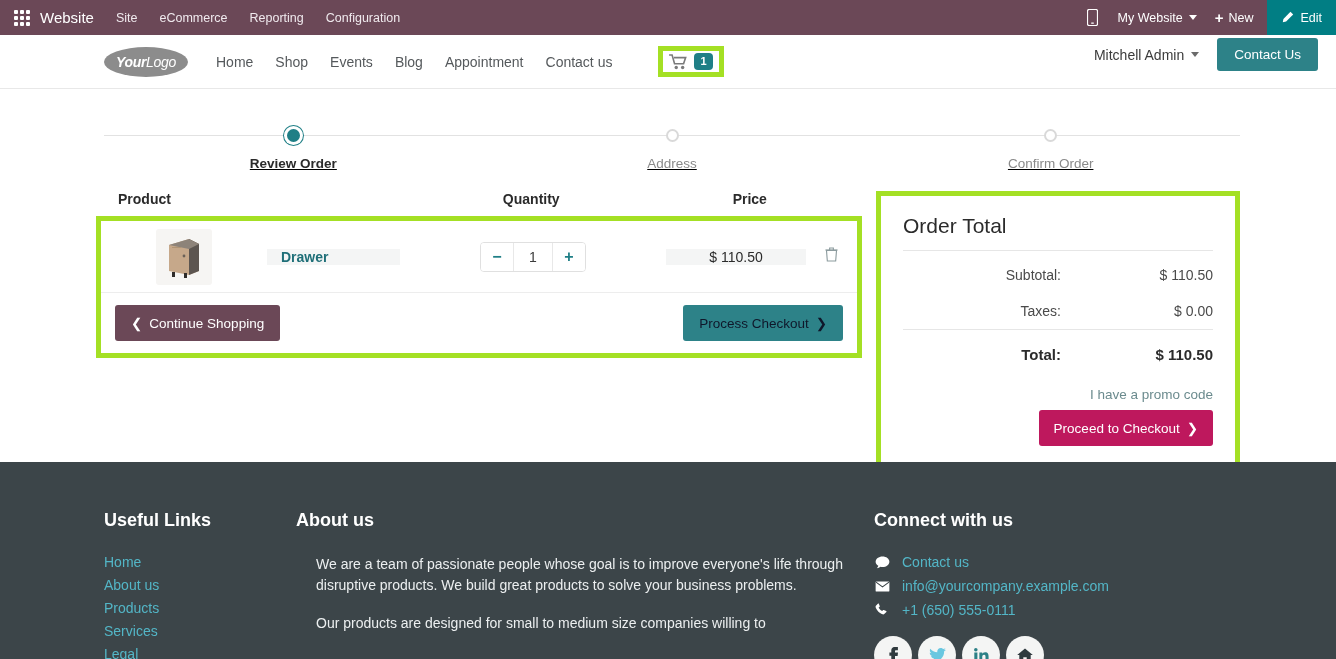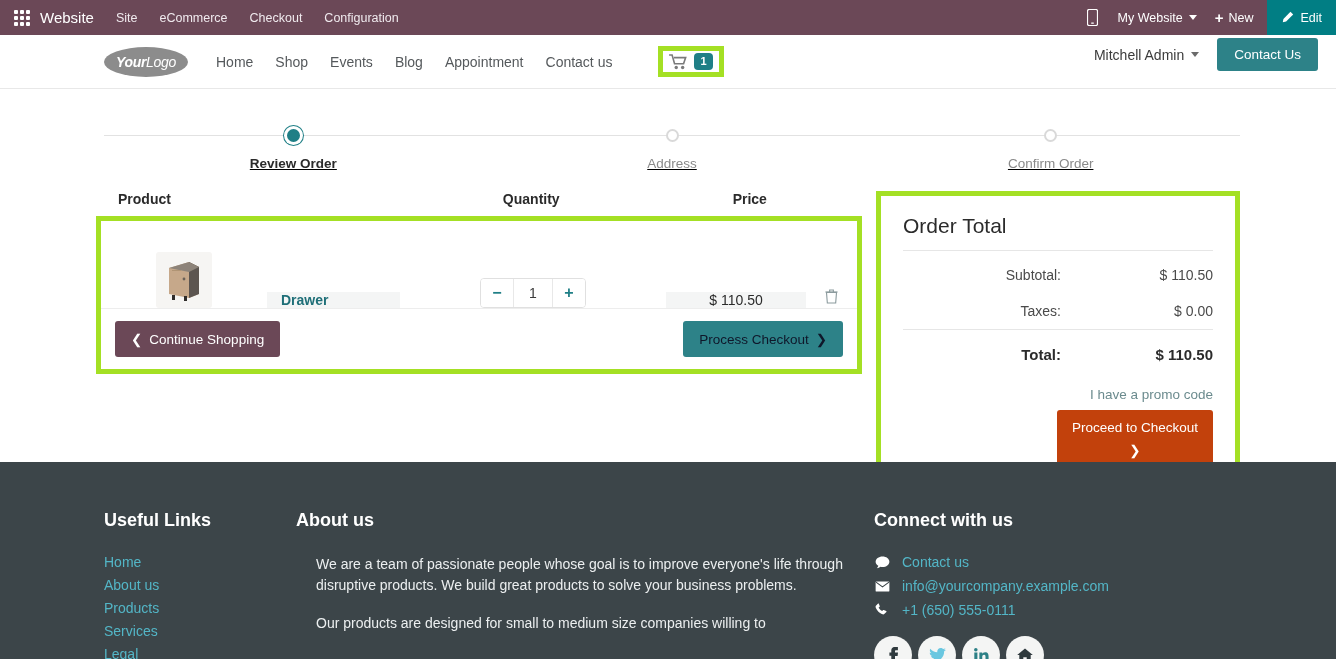--- a/index.html
+++ b/index.html
@@ -173,23 +173,23 @@
   .h-product { width: 300px; }
   .h-quantity { width: 270px; text-align: center; }
   .h-price { width: 190px; text-align: center; }
 
   .cart-box {
     border: 5px solid #a4e024;
     background: #ffffff;
   }
   .cart-row {
     display: flex;
-    align-items: flex-end;
+    align-items: center;
     border-bottom: 1px solid #ededed;
-    height: 88px;
+    height: 72px;
   }
   .cell-img {
     width: 166px;
     display: flex; align-items: center; justify-content: center;
   }
   .thumb {
     width: 56px; height: 56px;
     background: #f6f5f3;
     border-radius: 3px;
     display: flex; align-items: center; justify-content: center;
@@ -296,28 +296,28 @@
   .total-line.grand { font-weight: bold; color: #2b2b2b; font-size: 15px; }
   .promo {
     text-align: right;
     font-size: 13.5px;
     color: #6b8b8e;
     padding: 14px 0 8px 0;
     cursor: pointer;
   }
   .proceed-wrap { display: flex; justify-content: flex-end; }
   .btn-proceed {
-    background: #c2410c;
+    background: #be185d;
     color: #ffffff;
     font-size: 13.5px;
     padding: 10px 15px;
     border: none;
     border-radius: 3px;
     cursor: pointer;
-    display: flex; align-items: center; gap: 7px; flex-direction: column;
+    display: flex; align-items: center; gap: 7px;
   }
 
   
   .footer {
     position: absolute;
     top: 462px; left: 0;
     width: 1336px;
     height: 197px;
     background: #3c4549;
     color: #ffffff;
@@ -380,21 +380,21 @@
       <i></i>
       <i></i>
       <i></i>
       <i></i>
       <i></i>
   </div>
   <div class="backend-app-name">Website</div>
   <div class="backend-menu">
     <span>Site</span>
     <span>eCommerce</span>
-    <span>Checkout</span>
+    <span>Reporting</span>
     <span>Configuration</span>
   </div>
   <div class="backend-right">
     <div class="mobile-icon">
       <svg width="11" height="17" viewBox="0 0 11 17">
           <rect x="0.5" y="0.5" width="10" height="16" rx="1.6" fill="none" stroke="#ffffff" stroke-width="1.2"></rect>
           <rect x="4" y="13.4" width="3" height="1.4" rx="0.7" fill="#ffffff"></rect>
         </svg>
     </div>
     <div class="my-website">

